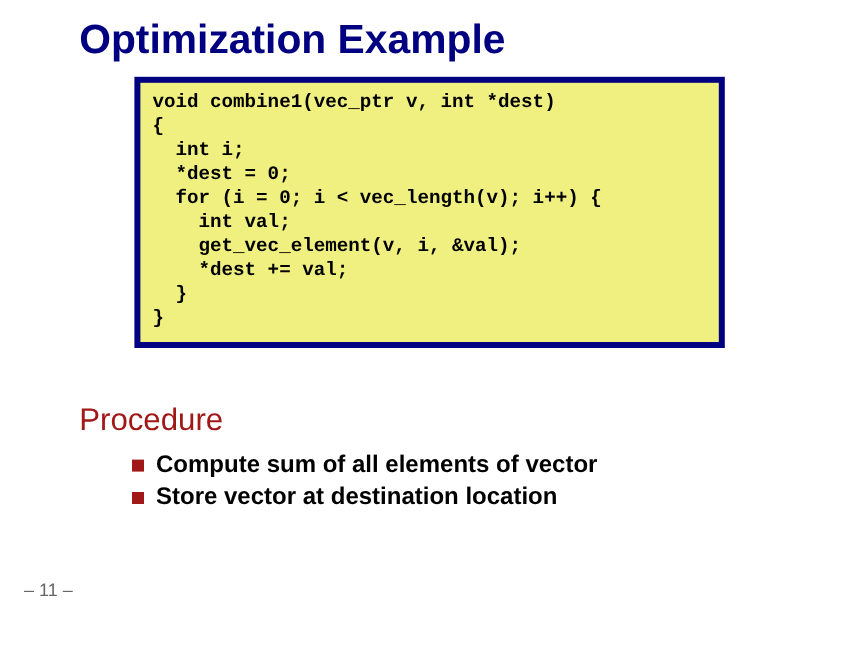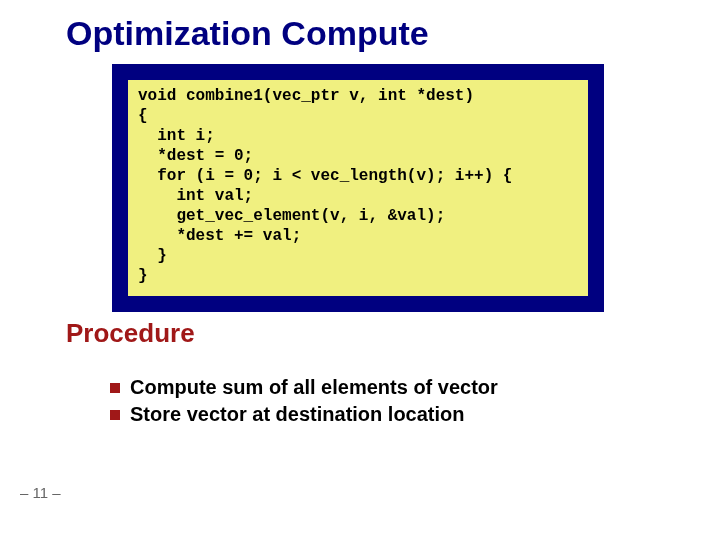--- a/index.html
+++ b/index.html
@@ -25,39 +25,39 @@
     font-weight: bold;
     color: #000080;
     letter-spacing: 0px;
   }
   .code-outer {
     position: absolute;
     top: 64px;
     left: 112px;
     width: 492px;
     background: #000080;
-    padding: 16px;
+    padding: 5px;
     box-sizing: border-box;
   }
   .code-inner {
     background: #f0f080;
     padding: 6px 10px 10px 10px;
     font-family: "Courier New", Courier, monospace;
     font-size: 16px;
     line-height: 1.25;
     font-weight: bold;
     color: #000000;
     white-space: pre;
   }
   .section-heading {
     position: absolute;
-    top: 318px;
+    top: 334px;
     left: 66px;
     font-size: 26px;
-    font-weight: bold;
+    font-weight: normal;
     color: #a01818;
   }
   .bullets {
     position: absolute;
     top: 356px;
     left: 110px;
     margin-top: 20px;
   }
   .bullet-row {
     display: flex;
@@ -83,21 +83,21 @@
     left: 20px;
     font-size: 15px;
     color: #666666;
   }
 </style>
 </head>
 <body>
 
 <div class="slide">
 
-  <div class="title">Optimization Compute</div>
+  <div class="title">Optimization Example</div>
 
   <div class="code-outer">
     <div class="code-inner">void combine1(vec_ptr v, int *dest)
 {
   int i;
   *dest = 0;
   for (i = 0; i &lt; vec_length(v); i++) {
     int val;
     get_vec_element(v, i, &amp;val);
     *dest += val;

